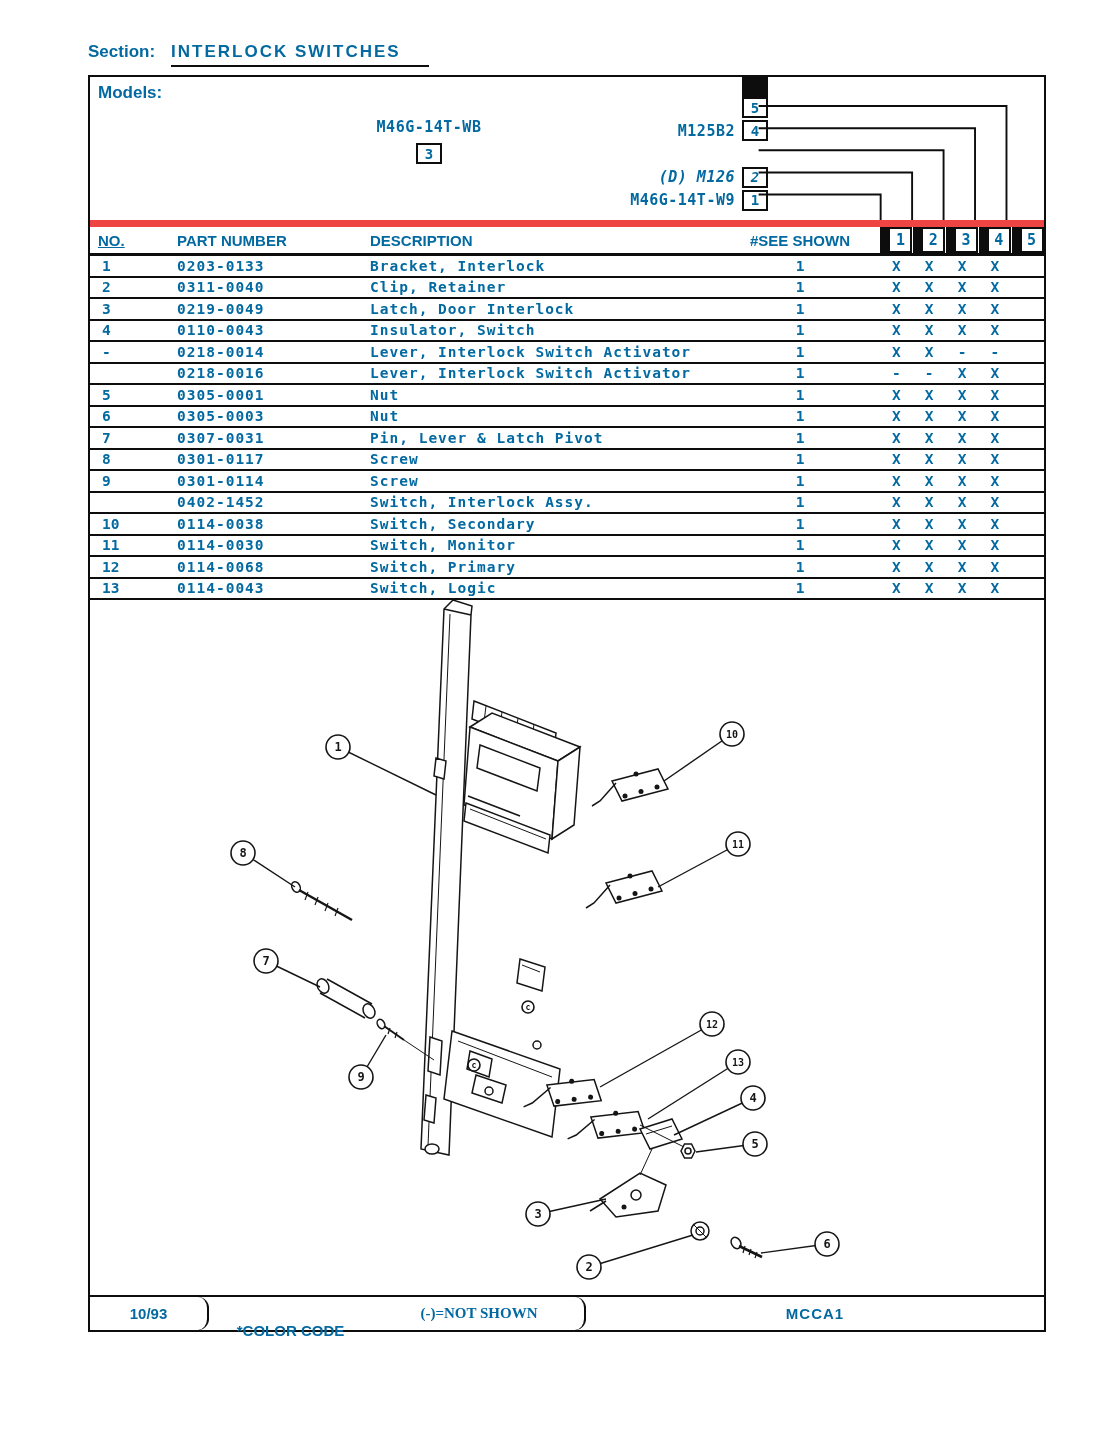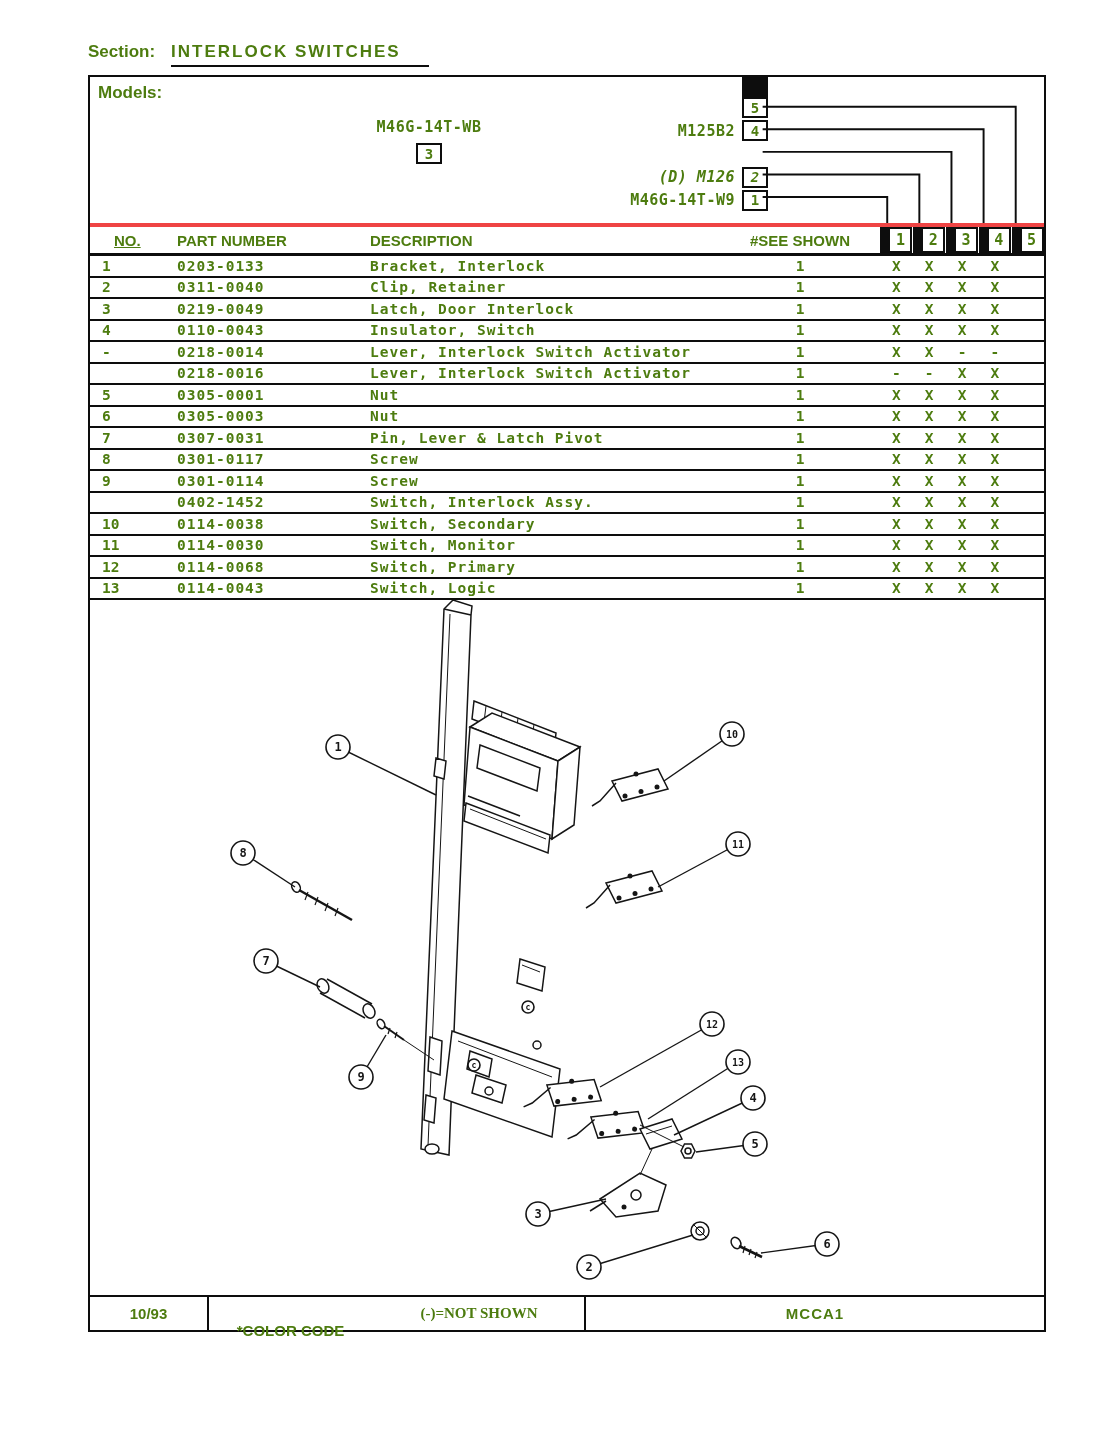--- a/index.html
+++ b/index.html
@@ -1,54 +1,54 @@
 <!DOCTYPE html>
 <html><head>
 <meta charset="utf-8">
 <style>
   html,body { margin:0; padding:0; background:#e8e8e4; }
   .page {
     position:relative; width:1100px; height:1440px; background:#ffffff;
-    font-family:"Liberation Sans", sans-serif; color:#4d7c0f; overflow:hidden;
+    font-family:"Liberation Sans", sans-serif; color:#0369a1; overflow:hidden;
     margin:0 auto;
   }
   
   .section-header { position:absolute; left:88px; top:42px; display:flex; align-items:baseline; gap:16px; }
   .section-label { font-size:17px; font-weight:bold; }
   .section-title {
     font-size:17px; font-weight:bold; letter-spacing:2px;
     font-family:Liberation Sans, sans-serif;
     border-bottom:2px solid #0d0d0d; padding:0 28px 3px 0;
   }
   
   .outer-box {
     position:absolute; left:88px; top:75px; width:958px; height:1257px;
     border:2px solid #0d0d0d; box-sizing:border-box;
   }
   
-  .models-area { position:absolute; left:0; top:0; width:100%; height:150px; border-bottom:4px solid #ef4444; box-sizing:border-box; }
+  .models-area { position:absolute; left:0; top:0; width:100%; height:150px; border-bottom:7px solid #ef4444; box-sizing:border-box; }
   .models-label { position:absolute; left:8px; top:6px; font-size:17px; font-weight:bold; }
   .model-key-list { position:absolute; inset:0; }
   .model-entry { position:absolute; left:0; width:678px; height:21px; display:flex; justify-content:flex-end; align-items:center; gap:7px; }
   .model-name { font-family:"DejaVu Sans Mono", monospace; font-weight:bold; font-size:15px; letter-spacing:0.5px; }
   .key-box {
     width:26px; height:21px; border:2px solid #0d0d0d; box-sizing:border-box; flex:0 0 auto;
     display:flex; align-items:center; justify-content:center;
     font-family:"DejaVu Sans Mono", monospace; font-weight:bold; font-size:14px;
   }
   .key-topblock { position:absolute; left:652px; top:0; width:26px; height:20px; background:#0d0d0d; }
   .models-lines { position:absolute; inset:0; width:100%; height:100%; }
   
   .tbl-header {
     position:absolute; left:0; top:150px; width:954px; height:29px;
     border-bottom:3px solid #0d0d0d; box-sizing:border-box;
     display:grid; grid-template-columns:80px 190px 360px 160px repeat(5, 32.8px);
     align-items:center; font-weight:bold; font-size:15px;
   }
-  .h-no { padding-left:24px;text-decoration:underline; }
+  .h-no { padding-left:8px;text-decoration:underline; }
   .h-part { padding-left:7px; }
   .h-desc { padding-left:10px; }
   .h-qty { text-align:center; }
   .hdr-mark { display:flex; align-items:center; justify-content:center; height:100%; }
   .hdr-sq { width:8px; height:26px; background:#0d0d0d; flex:0 0 auto; }
   .hdr-box {
     width:24px; height:26px; border:2px solid #0d0d0d; box-sizing:border-box; flex:0 0 auto;
     display:flex; align-items:center; justify-content:center;
     font-family:"DejaVu Sans Mono", monospace; font-weight:bold; font-size:15px; background:#fff;
   }
@@ -66,21 +66,21 @@
   .c-mark { text-align:center; }
   
   .diagram { position:absolute; left:0; top:523px; width:954px; height:699px; }
   .diagram svg { display:block; }
   
   .footer {
     position:absolute; left:0; bottom:0; width:100%; height:35px;
     border-top:2px solid #0d0d0d; box-sizing:border-box;
     display:flex; align-items:stretch; font-weight:bold; font-size:15px;
   }
-  .f-cell { display:flex; align-items:center; justify-content:center; border-right:2px solid #0d0d0d; box-sizing:border-box; }
+  .f-cell { display:flex; align-items:center; justify-content:center; border-right:2px solid #0d0d0d; box-sizing:border-box;border-radius:11px; }
   .f-date { width:119px; }
   .f-color { width:165px;margin-top:33px; }
   .f-notshown { width:212px;font-family:Liberation Serif, serif; }
   .f-series { width:340px; }
   .f-code { flex:1; border-right:none; letter-spacing:1px; }
 </style>
 </head>
 <body>
 
 <div class="page">

